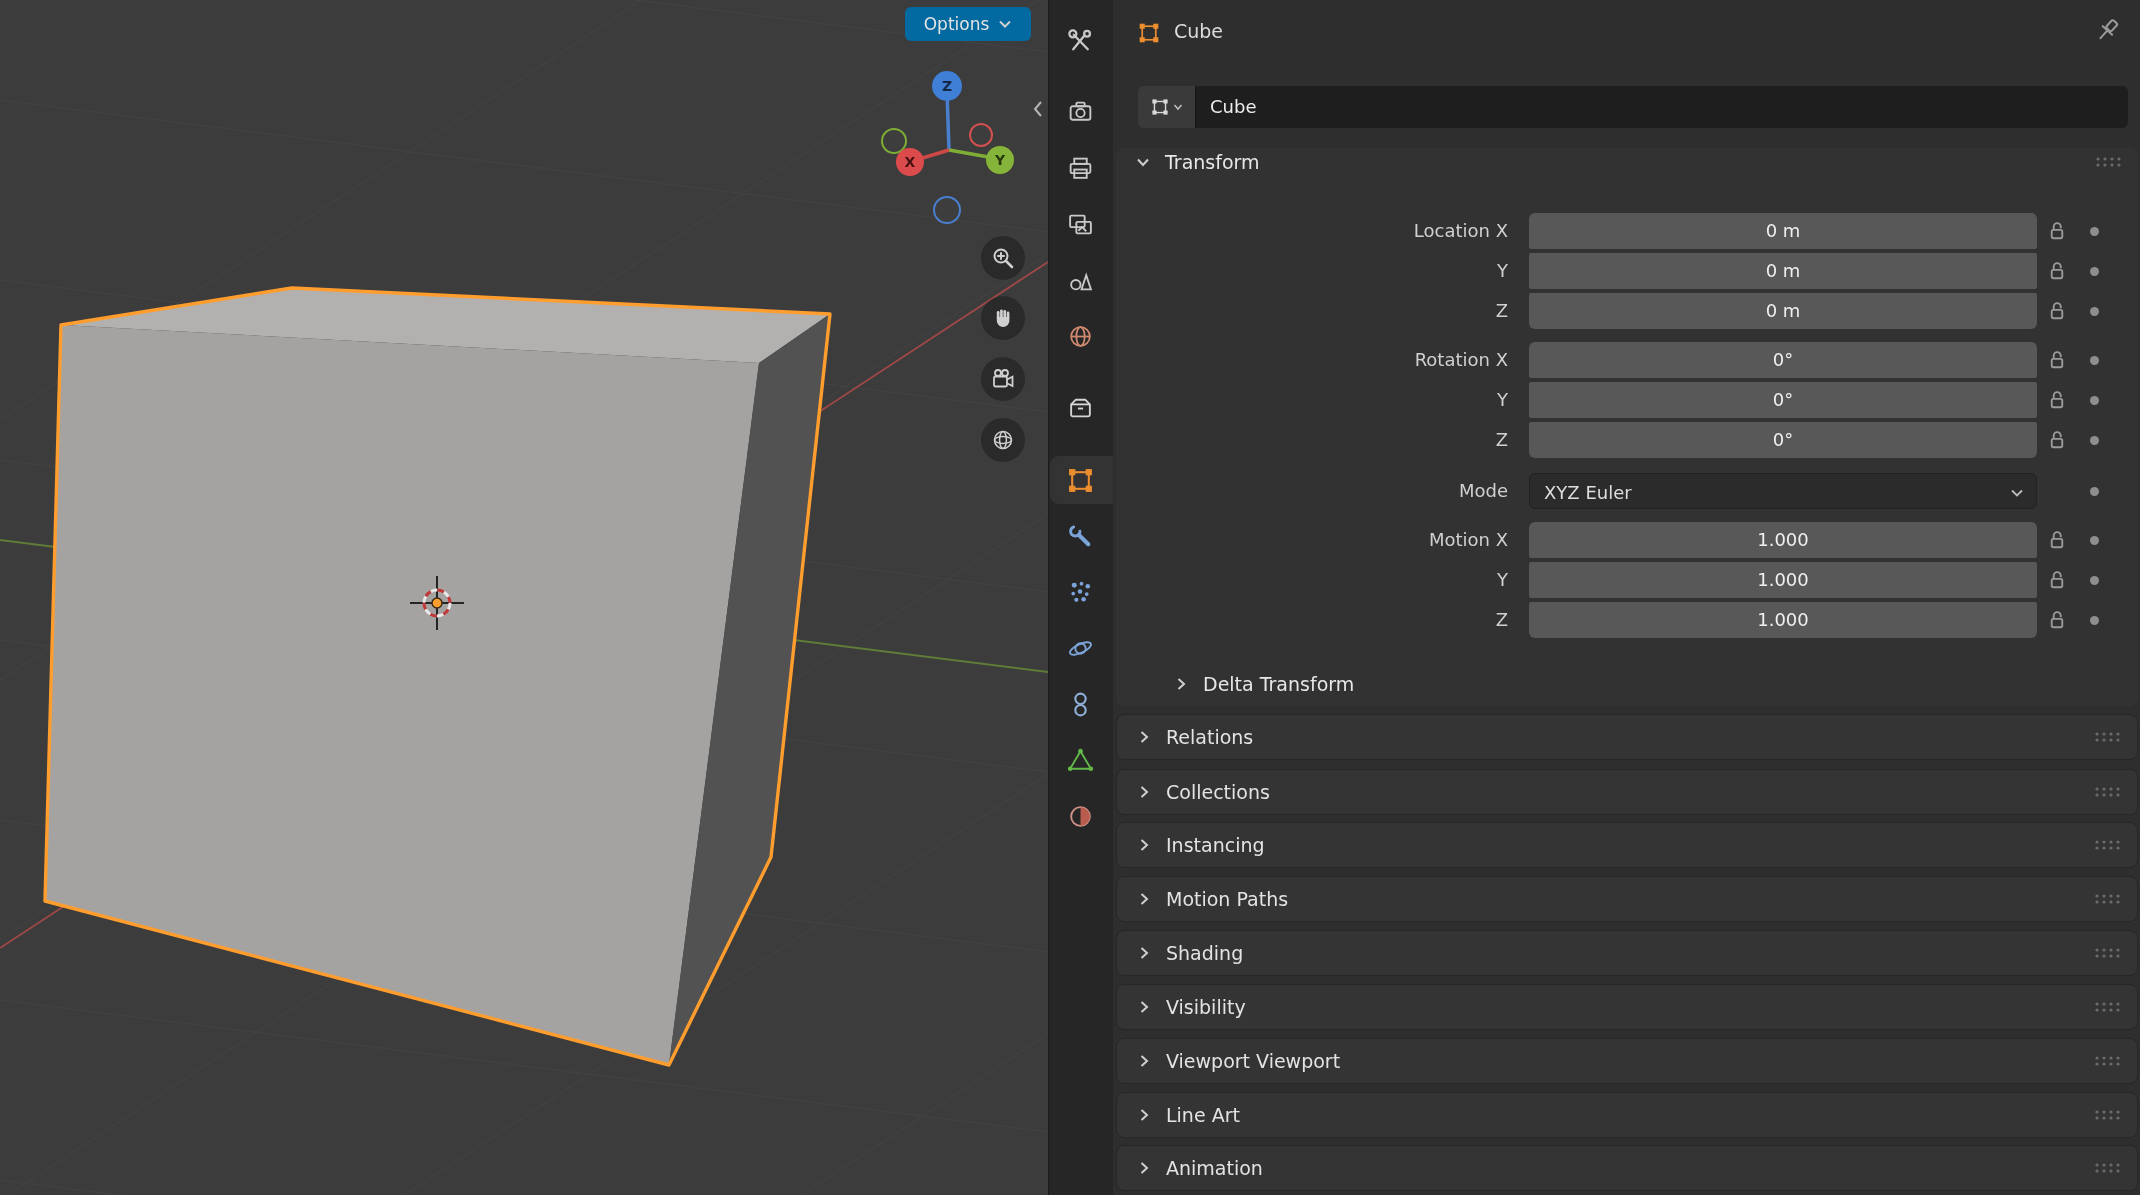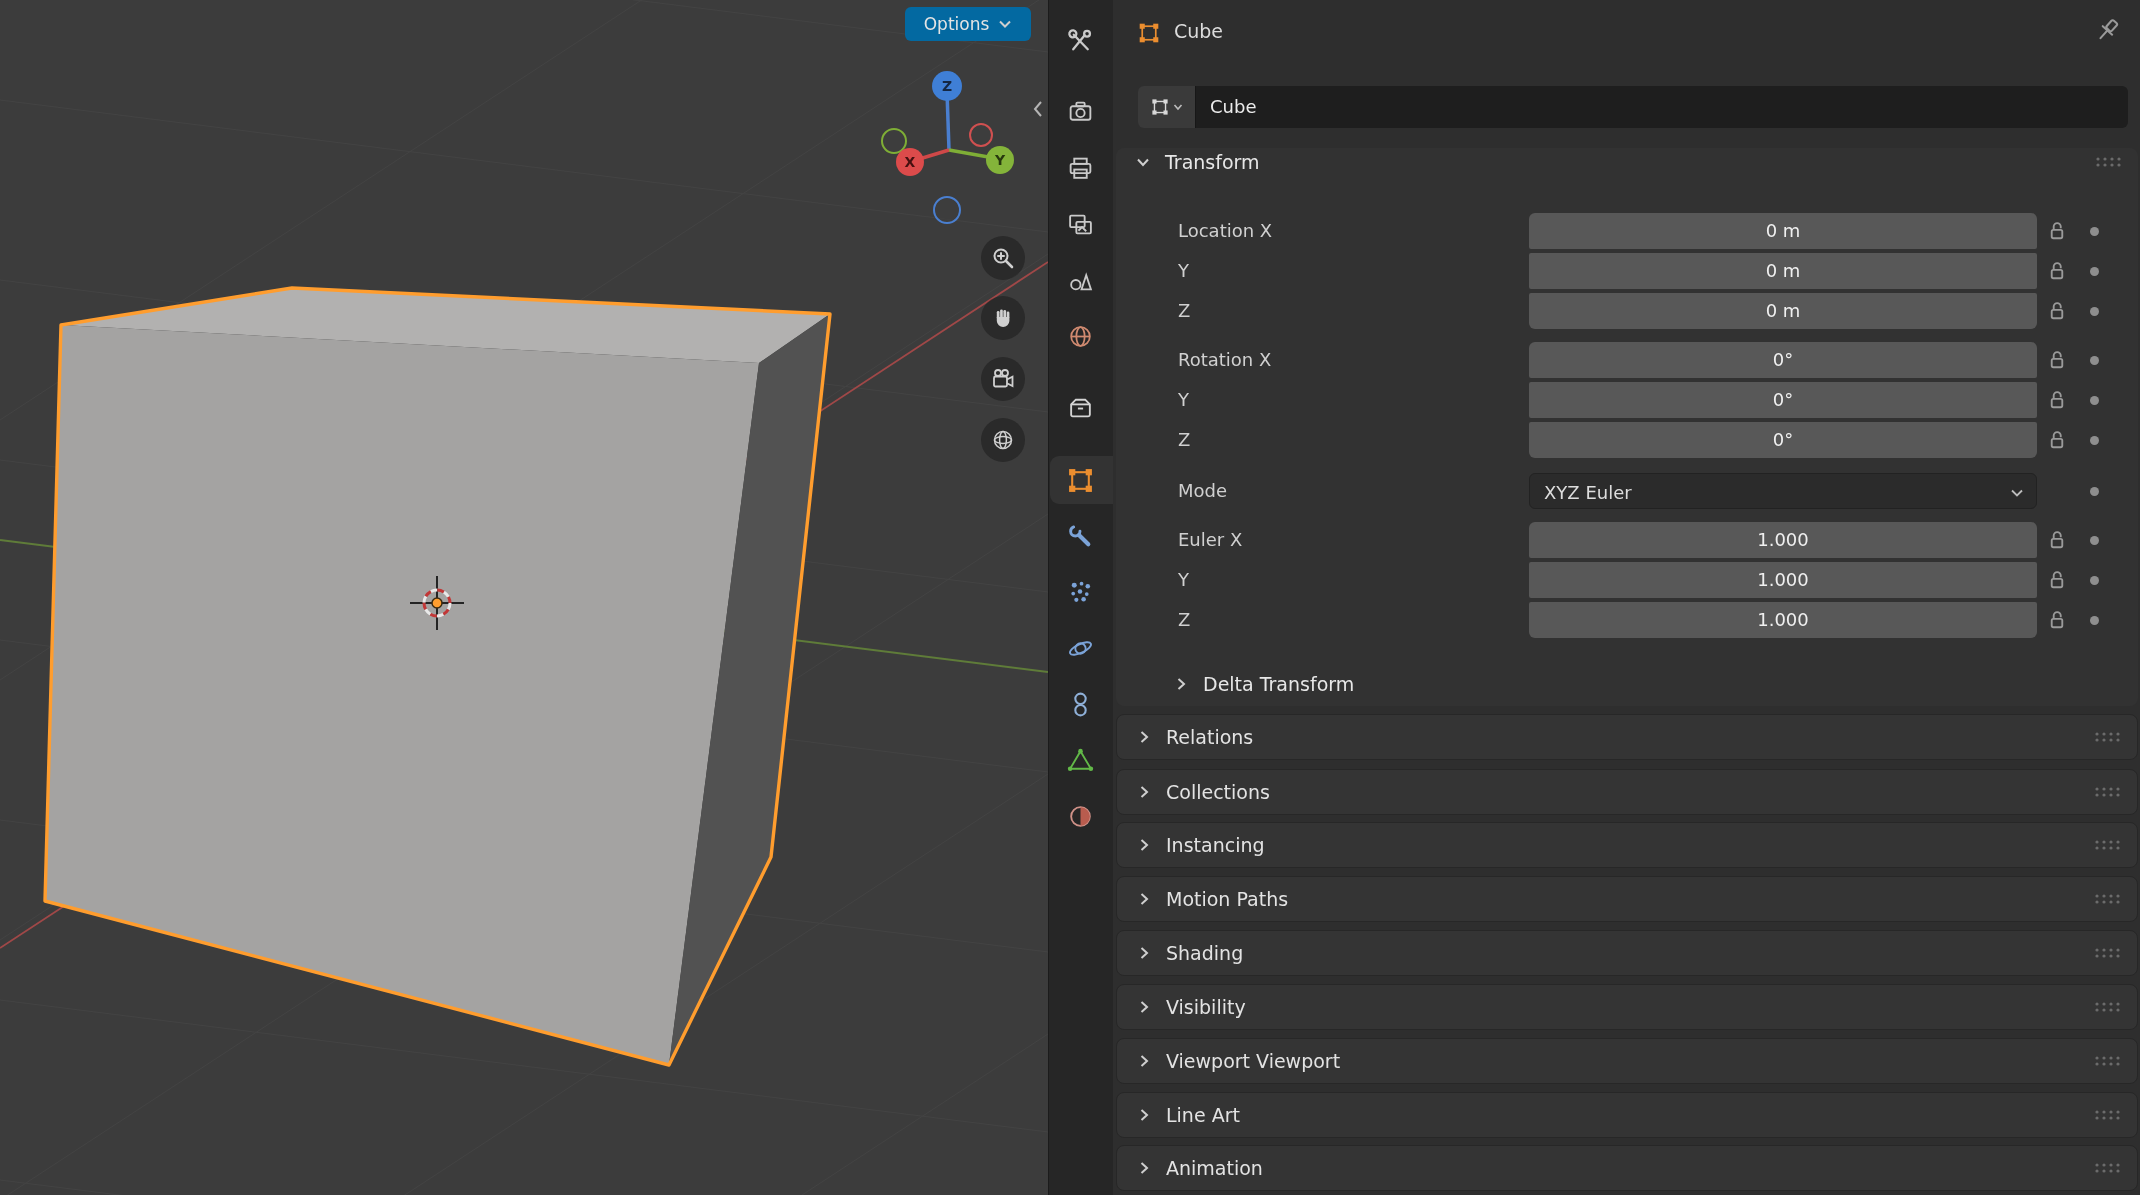--- a/index.html
+++ b/index.html
@@ -21,21 +21,21 @@
   .active-tab-bg{left:1050px;top:456px;width:63px;height:48px;background:#333333;border-radius:9px 0 0 9px;}
   
   #props{left:1113px;top:0;width:1027px;height:1195px;background:#2e2e2e;}
   .pblock{left:1116px;width:1022px;background:#323232;border-radius:8px;}
   .phead{left:1116px;width:1022px;height:44px;display:flex;align-items:center;gap:13px;
          padding:0 16px 0 18px;box-sizing:border-box;font-size:19px;color:#e7e7e7;}
   .phead .grip,.cpanel .grip{margin-left:auto;}
   .cpanel{left:1116px;width:1022px;height:46px;background:#343434;border:1px solid #272727;
           border-radius:8px;display:flex;align-items:center;gap:13px;
           padding:0 16px 0 18px;box-sizing:border-box;font-size:19px;color:#e3e3e3;}
-  .row-label{left:1178px;width:330px;text-align:left;font-size:18px;color:#d0d0d0;height:36px;line-height:36px;}
+  .row-label{left:1178px;width:330px;text-align:right;font-size:18px;color:#d0d0d0;height:36px;line-height:36px;}
   .nfield{left:1529px;width:508px;height:36px;background:#585858;color:#f0f0f0;
           font-size:18px;text-align:center;line-height:36px;}
   .r-top{border-radius:6px 6px 2px 2px;}
   .r-mid{border-radius:2px;}
   .r-bot{border-radius:2px 2px 6px 6px;}
   .lockbox{left:2046px;width:22px;height:22px;}
   .anim-dot{left:2090px;width:9px;height:9px;border-radius:50%;background:#8e8e8e;}
   .dropdown{left:1529px;width:508px;height:36px;background:#2b2b2b;border:1px solid #222222;
             box-sizing:border-box;border-radius:6px;display:flex;align-items:center;
             color:#dddddd;font-size:18px;padding:3px 12px 0 14px;}
@@ -399,21 +399,21 @@
 
   <div class="abs row-label" style="top:473px">Mode</div>
   <div class="abs dropdown" style="top:473px">
     <span>XYZ Euler</span>
     <svg class="dchev" width="14" height="10" viewBox="0 0 14 10">
       <polyline points="2,2.5 7,7.5 12,2.5" fill="none" stroke="#bdbdbd" stroke-width="1.8"></polyline>
     </svg>
   </div>
   <div class="abs anim-dot" style="top:487px"></div>
 
-  <div class="abs row-label" style="top:522px">Euler X</div>
+  <div class="abs row-label" style="top:522px">Motion X</div>
   <div class="abs nfield r-top" style="top:522px">1.000</div>
   <svg class="abs lockbox" style="top:529px" viewBox="0 0 20 20">
       <path d="M7 9 V6 a3.2 3.2 0 0 1 6.4 0 V7.4" fill="none" stroke="#9a9a9a" stroke-width="1.7"></path>
       <rect x="5.2" y="9" width="9.6" height="7.6" rx="1.5" fill="none" stroke="#9a9a9a" stroke-width="1.7"></rect>
     </svg>
   <div class="abs anim-dot" style="top:536px"></div>
 
   <div class="abs row-label" style="top:562px">Y</div>
   <div class="abs nfield r-mid" style="top:562px">1.000</div>
   <svg class="abs lockbox" style="top:569px" viewBox="0 0 20 20">

